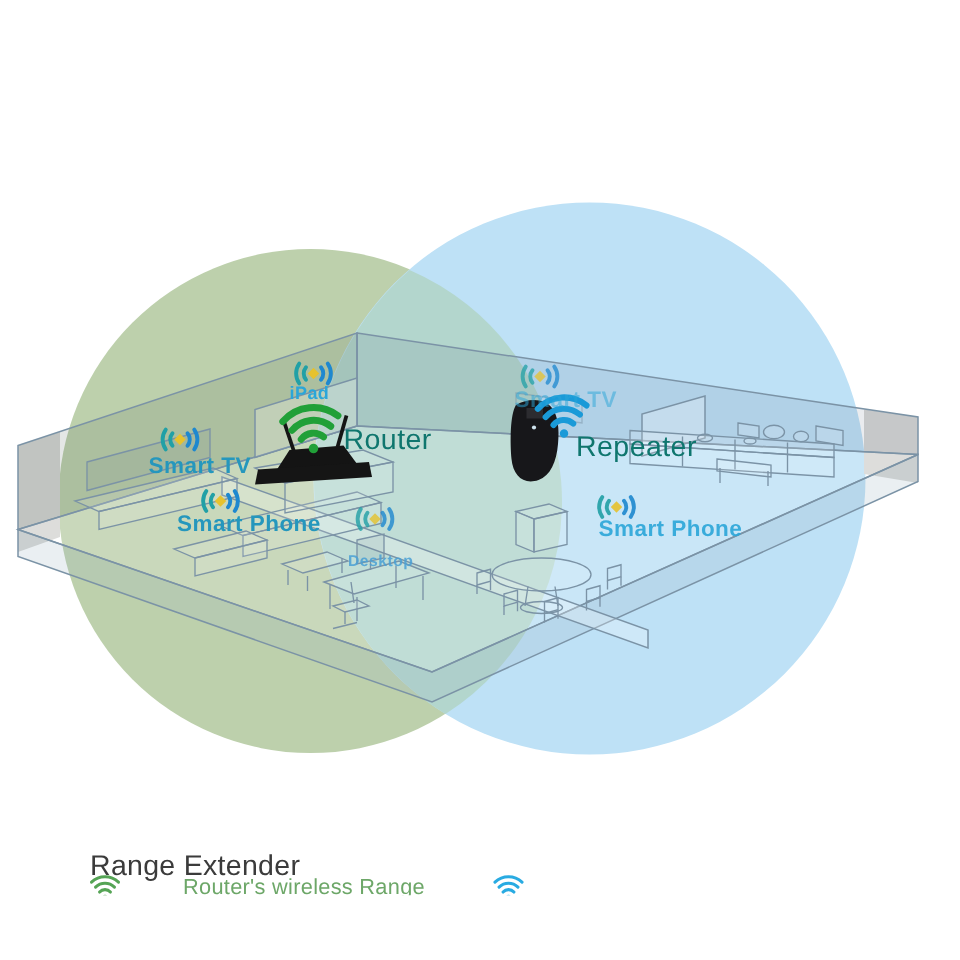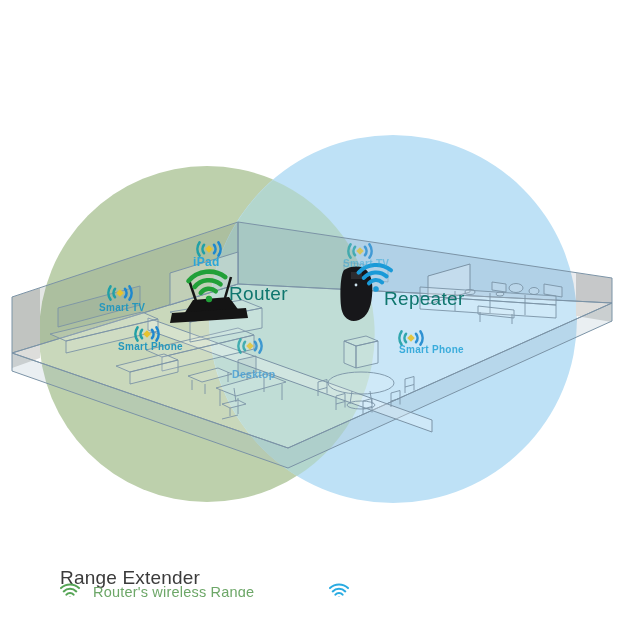--- a/index.html
+++ b/index.html
@@ -2,21 +2,21 @@
 <html><head>
 <meta charset="utf-8">
 <style>
   html,body{margin:0;padding:0;background:#ffffff;}
   #canvas{
     position:relative;width:640px;height:597px;background:#ffffff;overflow:hidden;
     font-family:"Liberation Sans", sans-serif;
   }
   #scene{position:absolute;left:0;top:0;}
   .dev-label{
-    position:absolute;font-weight:700;font-size:10px;letter-spacing:.3px;
+    position:absolute;font-weight:700;font-size:15px;letter-spacing:.3px;
     color:#2597bd;white-space:nowrap;
   }
   .big-label{
     position:absolute;font-size:19px;font-weight:400;color:#0f766e;
     letter-spacing:.3px;white-space:nowrap;
   }
   .lbl-ipad{left:193px;top:255px;font-size:12px;font-weight:700;color:#2ba6d9;}
   .lbl-router{left:229px;top:283px;}
   .lbl-tv-left{left:99px;top:302px;}
   .lbl-phone-left{left:118px;top:341px;}
@@ -25,21 +25,21 @@
   .lbl-repeater{left:384px;top:288px;}
   .lbl-phone-right{left:399px;top:344px;color:#2ba6d9;opacity:.9;}
   #legend{position:absolute;left:0;top:530px;width:640px;}
   .legend-title{
     position:absolute;left:60px;top:12px;font-size:19px;color:#3b3b3b;letter-spacing:.2px;margin-top:25px;
   }
   .legend-item{position:absolute;top:52px;display:flex;align-items:center;}
   .legend-item .licon{margin-right:11px;display:block;}
   .li-0{left:58px;}
   .li-1{left:327px;}
-  .legend-text{font-size:14.5px;letter-spacing:.2px;white-space:nowrap;}
+  .legend-text{font-size:14.5px;letter-spacing:.2px;white-space:nowrap;margin-left:29px;}
   .lt-green{color:#6da768;}
   .lt-blue{color:#29abe2;}
 </style>
 </head>
 <body>
 
 <div id="canvas">
 
   <svg id="scene" width="640" height="640" viewBox="0 0 640 640">
     <defs>

